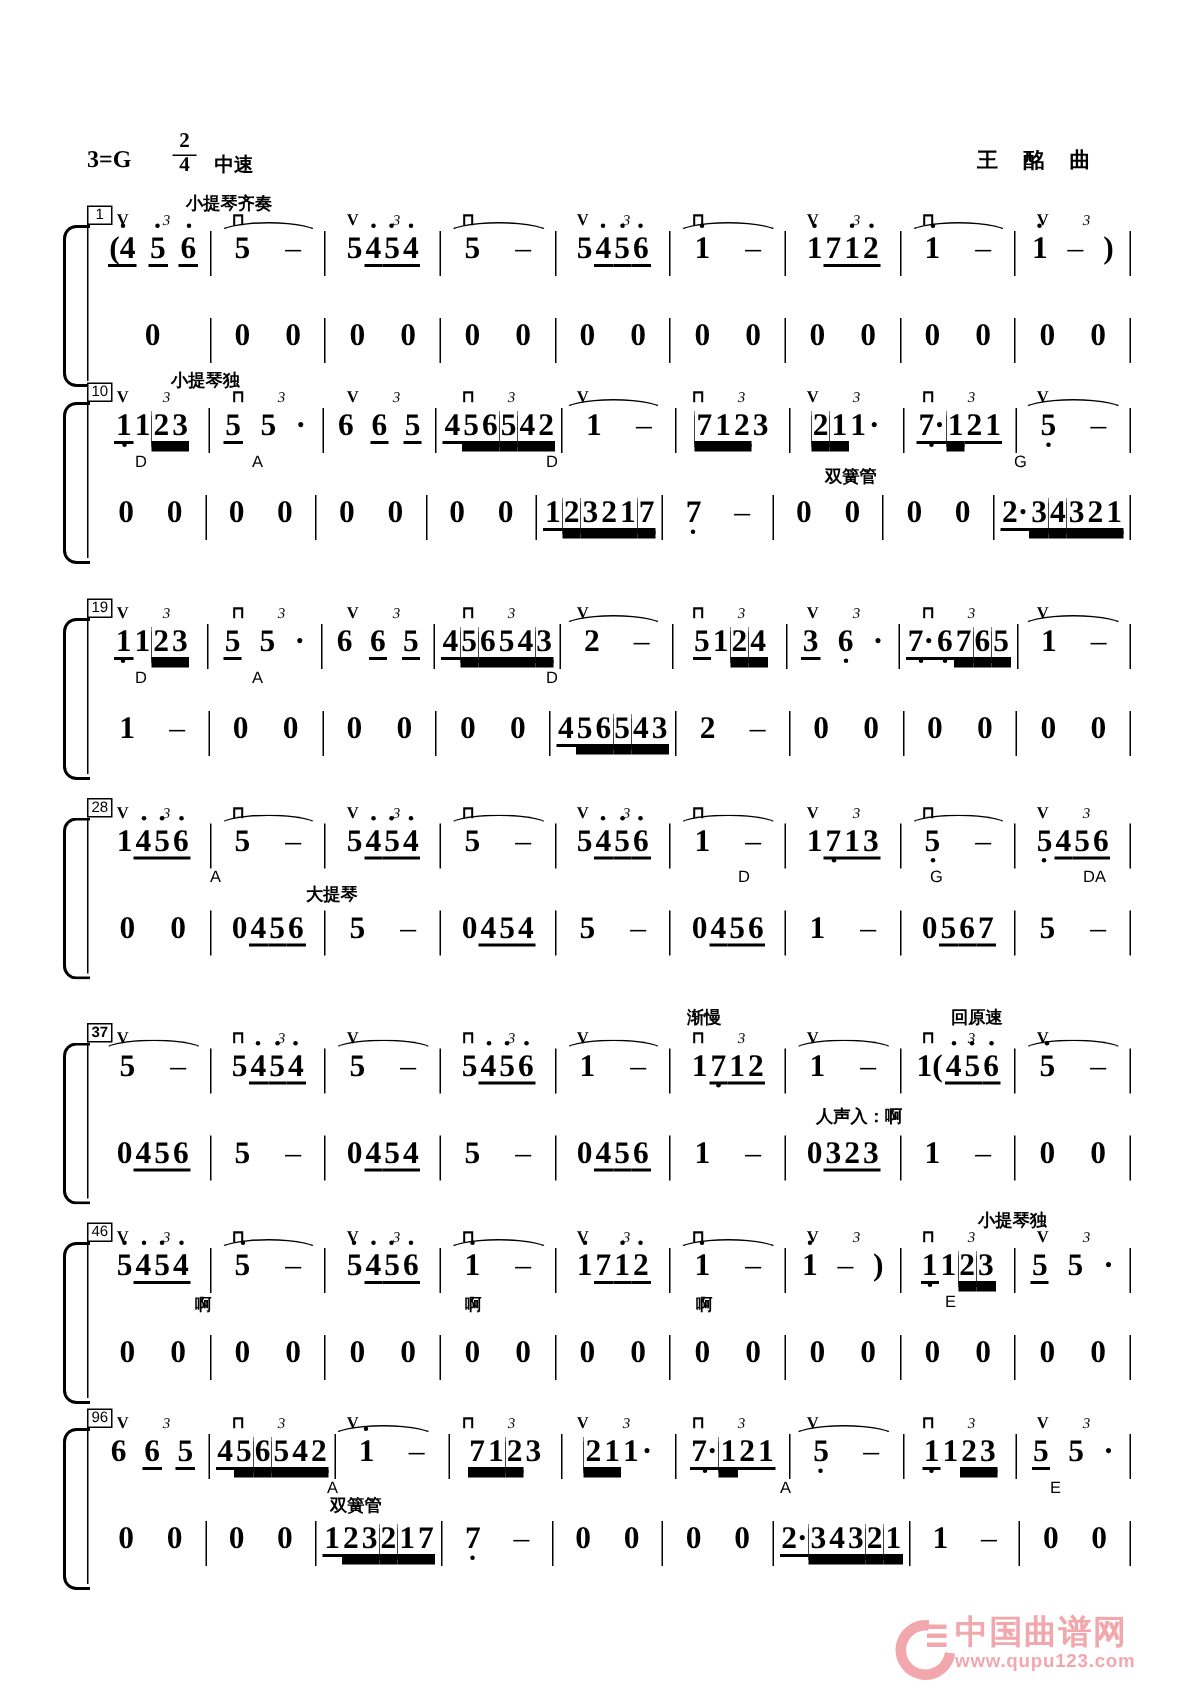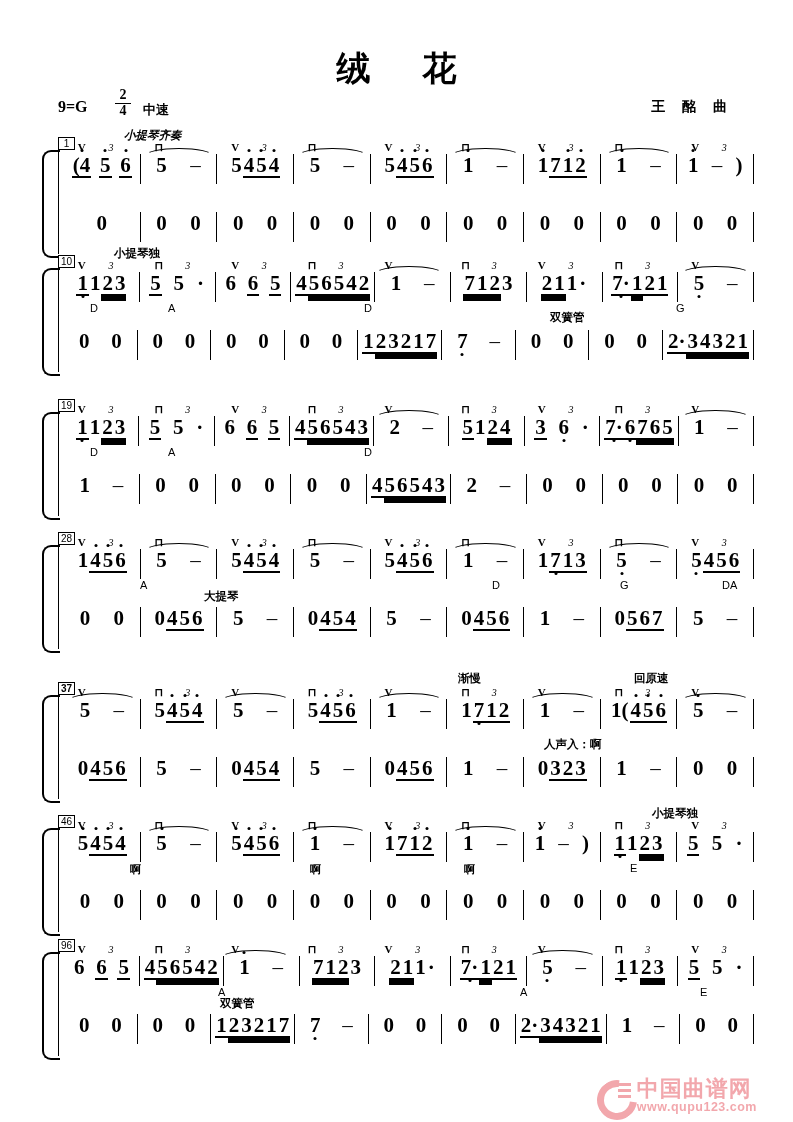--- a/index.html
+++ b/index.html
@@ -129,23 +129,22 @@
   .wm-lines i{display:block;height:3px;background:#e8606a;margin-bottom:3px;}
   .wm-text{line-height:1.05;}
   .wm-cn{font-family:"DejaVu Serif",serif;font-size:22px;font-weight:700;color:#e8606a;letter-spacing:1px;}
   .wm-url{font-family:"Liberation Sans",sans-serif;font-size:12.5px;font-weight:700;color:#e8606a;letter-spacing:.5px;margin-top:1px;}
 </style>
 </head>
 <body>
 
 <div class="sheet">
 
-  <div class="title">绒    花</div>
-
-  <div class="keysig">9=G</div>
+
+  <div class="keysig">3=G</div>
   <div class="meter">
     <span class="num">2</span>
     <span class="bar"></span>
     <span class="den">4</span>
   </div>
   <div class="tempo">中速</div>
   <div class="composer">王 酩 曲</div>
 
   <div id="systems-host">
       <div class="system" style="top: 150px;">
@@ -229,21 +228,21 @@
             </div>
             <div class="meas" style="flex: 1 1 0px; justify-content: space-around;">
               <span class="note">0</span>
               <span class="note">0</span>
             </div>
             <div class="meas keepbar" style="flex: 1 1 0px; justify-content: space-around;">
               <span class="note">0</span>
               <span class="note">0</span>
             </div>
           </div>
-          <div class="anno" style="left: 82px; top: -22px; font-style: italic;">小提琴齐奏</div>
+          <div class="anno" style="left: 82px; top: -22px;">小提琴齐奏</div>
           <div class="marks" style="top: -8px;">
             <span class="trip" style="left: 44.4667px; top: 0px;">3</span>
             <span class="mk" style="left: 13.8px; top: 0px;">V</span>
             <span class="mk" style="left: 90.4667px; top: 0px;">⊓</span>
             <span class="trip" style="left: 197.8px; top: 0px;">3</span>
             <span class="mk" style="left: 167.133px; top: 0px;">V</span>
             <span class="mk" style="left: 243.8px; top: 0px;">⊓</span>
             <span class="trip" style="left: 351.133px; top: 0px;">3</span>
             <span class="mk" style="left: 320.467px; top: 0px;">V</span>
             <span class="mk" style="left: 397.133px; top: 0px;">⊓</span>

